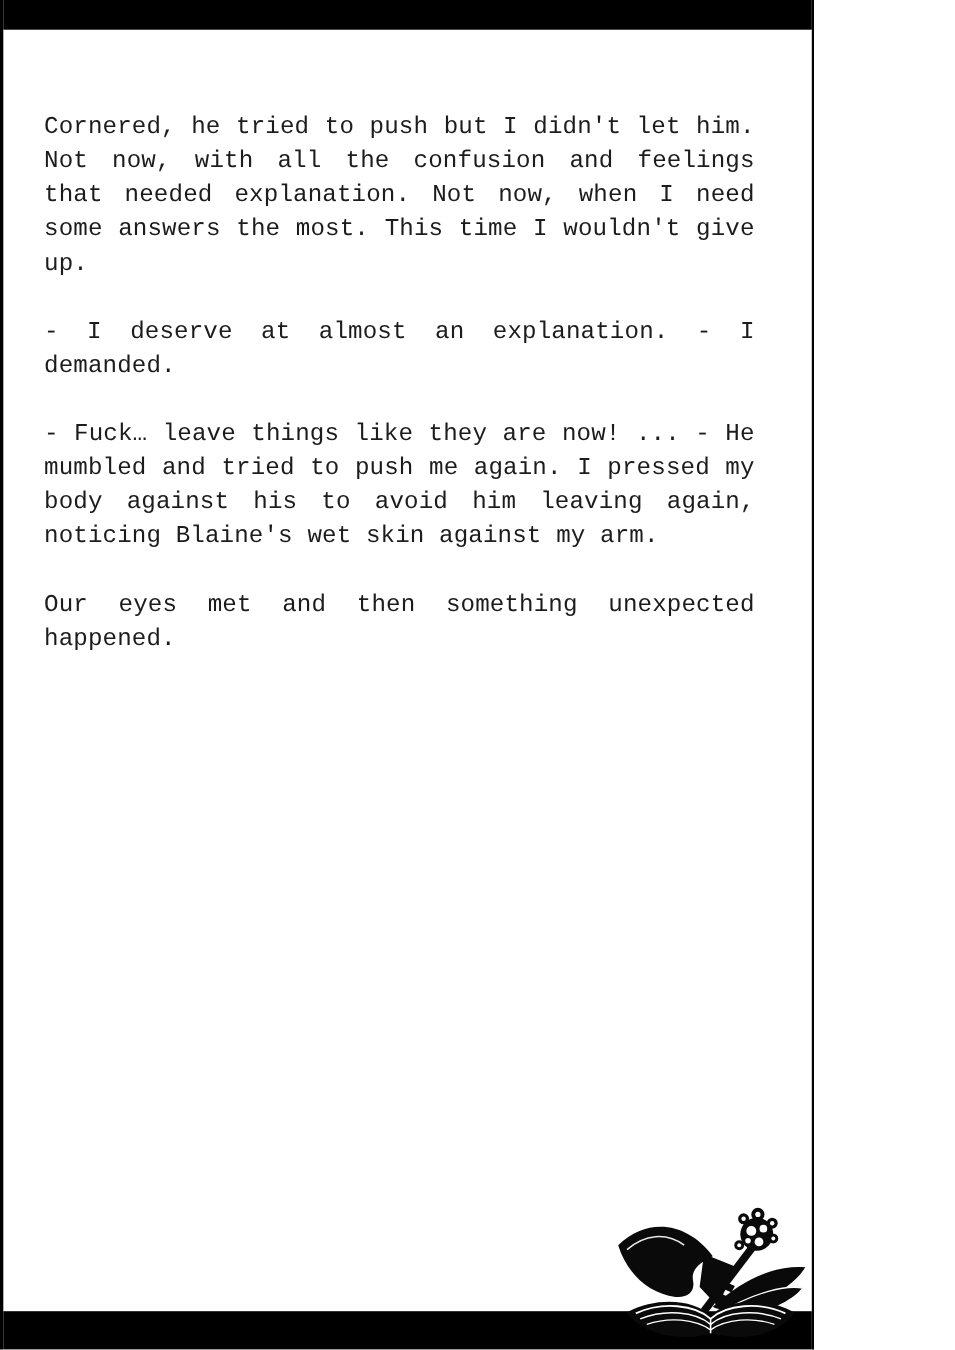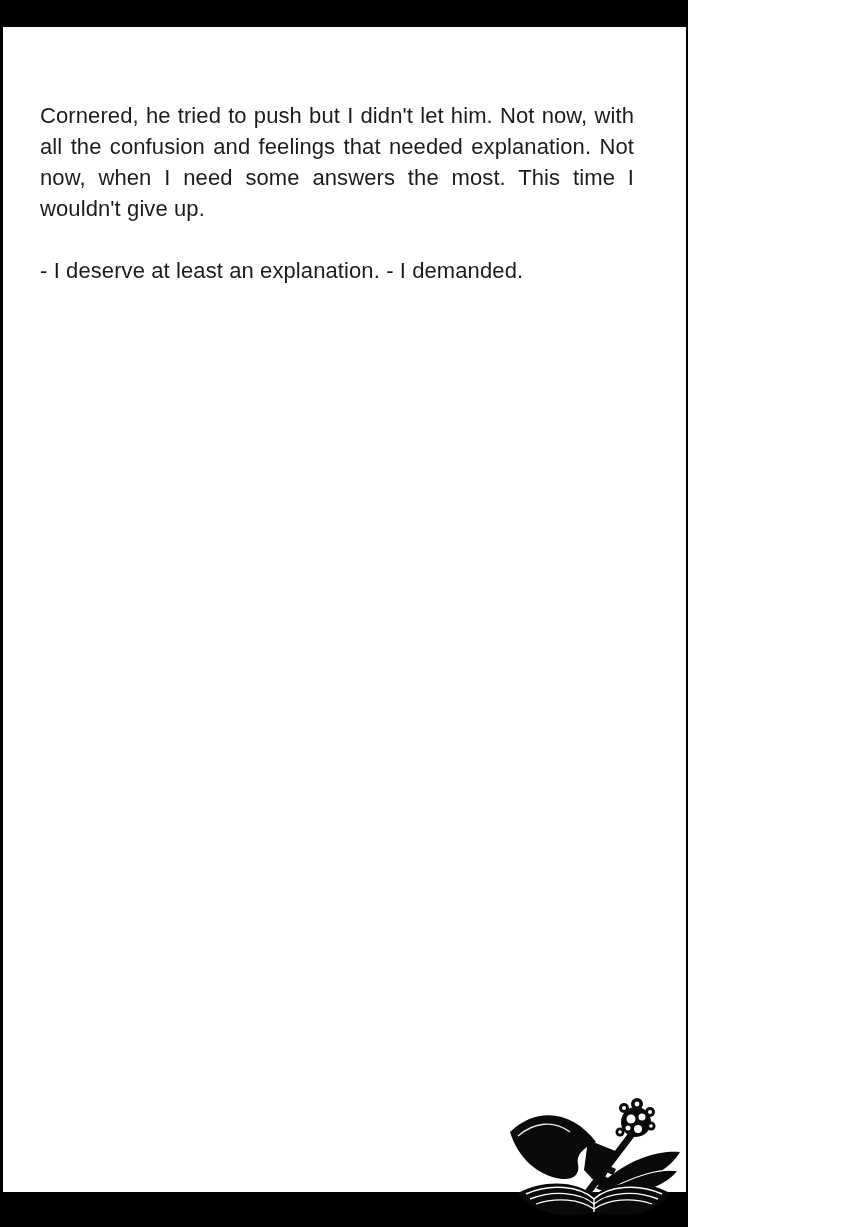--- a/index.html
+++ b/index.html
@@ -4,27 +4,27 @@
 <style>
   :root{
     --bar-color:#000000;
     --page-bg:#ffffff;
     --text-color:#1c1c1c;
     --logo-color:#0a0a0a;
   }
   html,body{margin:0;padding:0;background:#fff;}
   .page{
     position:relative;
-    width:688px;height:1227px;
+    width:740px;height:1227px;
     background:var(--page-bg);
     box-sizing:border-box;
     border-left:3px solid var(--bar-color);
     border-right:2px solid var(--bar-color);
     overflow:hidden;
-    font-family:Liberation Sans, sans-serif;
+    font-family:Liberation Mono, monospace;
   }
   .bar{
     position:absolute;left:-3px;right:-2px;
     background:var(--bar-color);
   }
   .bar.top{top:0;height:27px;}
   .bar.bottom{bottom:0;height:35px;}
   .text-block{
     position:absolute;
     top:100px;left:37px;right:52px;
@@ -45,21 +45,23 @@
 </style>
 </head>
 <body>
 
 <div class="page">
 
   <div class="bar top"></div>
 
   <div class="text-block">
     <p>Cornered, he tried to push but I didn't let him. Not now, with all the confusion and feelings that needed explanation. Not now, when I need some answers the most. This time I wouldn't give up.</p>
-    <p>- I deserve at least an explanation. - I demanded.</p>
+    <p>- I deserve at almost an explanation. - I demanded.</p>
+    <p>- Fuck… leave things like they are now! ... - He mumbled and tried to push me again. I pressed my body against his to avoid him leaving again, noticing Blaine's wet skin against my arm.</p>
+    <p>Our eyes met and then something unexpected happened.</p>
   </div>
 
   <div class="bar bottom"></div>
 
   <svg class="logo" viewBox="0 0 180 135" xmlns="http://www.w3.org/2000/svg" aria-hidden="true">
 
     <g>
       <path d="M6,40 C34,13 70,20 92,50 C82,55 72,61 74,72 C76,82 70,88 58,87 C34,84 14,66 6,40 Z" fill="#0a0a0a"></path>
       <path d="M14,44 C30,30 50,28 66,40" fill="none" stroke="#ffffff" stroke-width="1.4" opacity="0.9"></path>
     </g>

